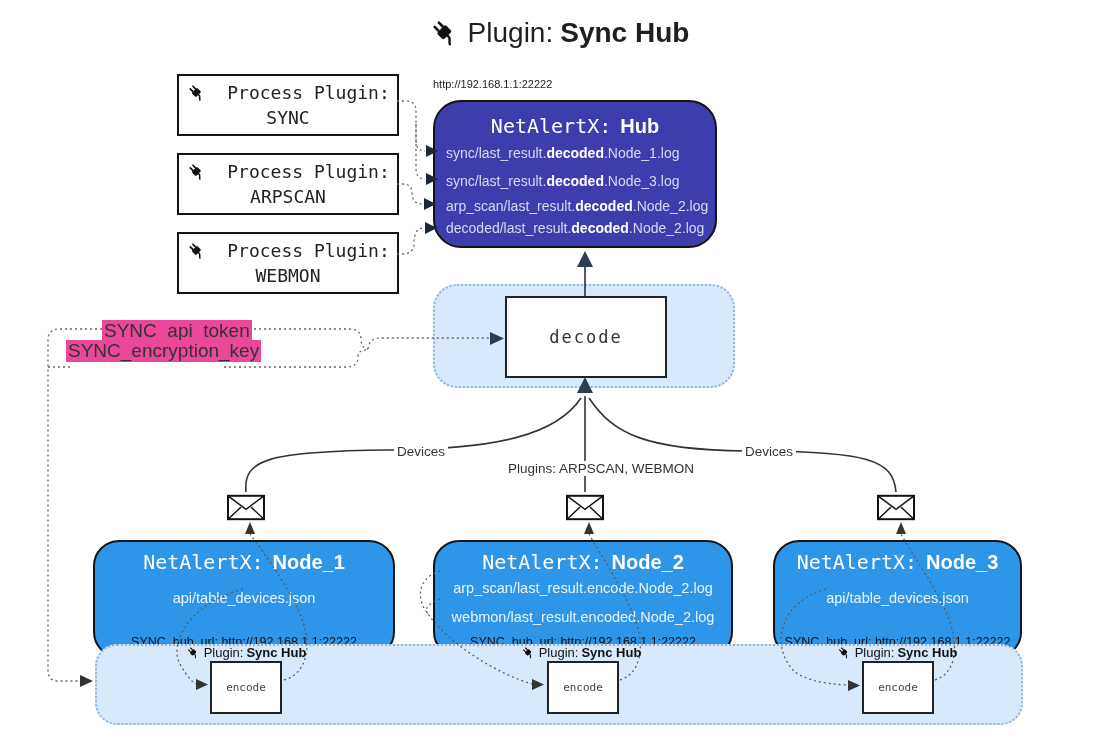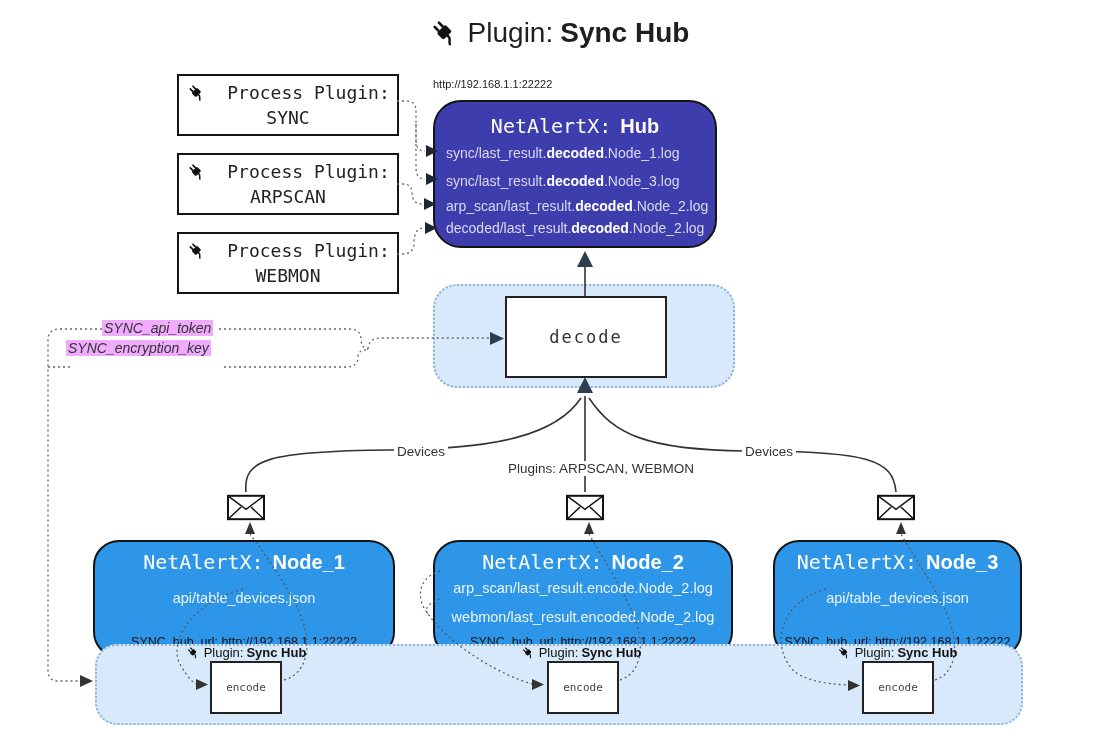--- a/index.html
+++ b/index.html
@@ -34,21 +34,21 @@
   .hl0{top:43px}.hl1{top:71px}.hl2{top:96px}.hl3{top:118px}
 
   
   .decode-panel{position:absolute;left:433px;top:284px;width:302px;height:104px;border-radius:24px;
                 background:var(--panel-fill,#d7e9fa);border:2px dotted var(--panel-border,#8fb4d9);box-sizing:border-box;}
   .decode-box{position:absolute;left:505px;top:296px;width:162px;height:82px;background:#fff;border:2px solid #222;
               display:flex;align-items:center;justify-content:center;font-size:17px;letter-spacing:2px;
               color:#333;box-sizing:border-box;}
 
   
-  .cfg-label{position:absolute;background:#f0abfc;font-size:14px;color:#333;z-index:6;padding:0 2px;font-style:italic;}
+  .cfg-label{position:absolute;background:#ec4899;font-size:19px;color:#333;z-index:6;padding:0 2px;}
   .cfg1{left:102px;top:320px}.cfg2{left:66px;top:340px}
   .edge-label{position:absolute;background:#fff;font-size:13.5px;color:#333;z-index:6;padding:0 3px;white-space:nowrap;}
   .devL{left:394px;top:444px}.devR{left:742px;top:444px}.plugsM{left:505px;top:461px}
 
   
   .node{position:absolute;top:540px;height:118px;background:var(--node-fill,#2e96e8);
         border:2px solid #141414;border-radius:26px;box-sizing:border-box;}
   .node1{left:93px;width:302px}.node2{left:433px;width:300px}.node3{left:773px;width:249px}
   .node-title{position:absolute;top:8px;width:100%;text-align:center;font-size:20px;color:#fff;white-space:nowrap;}
   .node-title .pre{margin-right:9px;}

